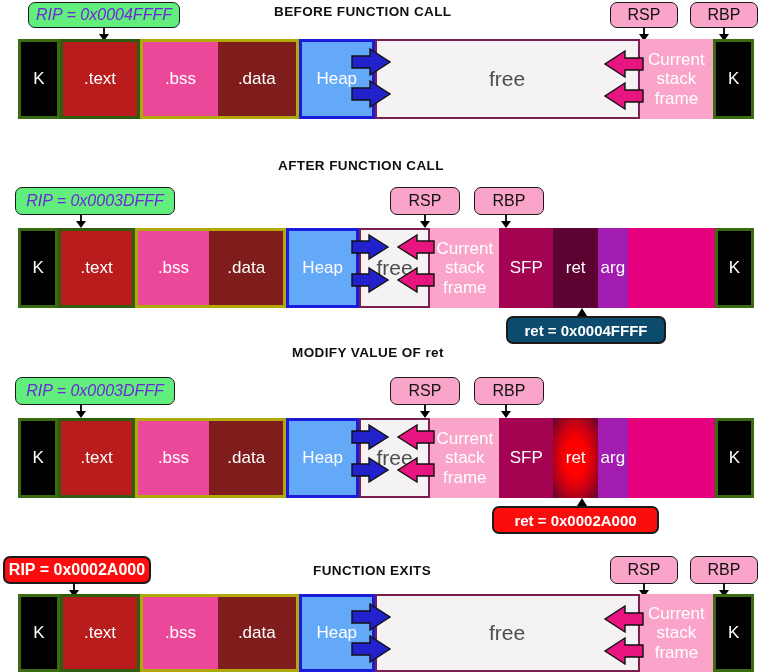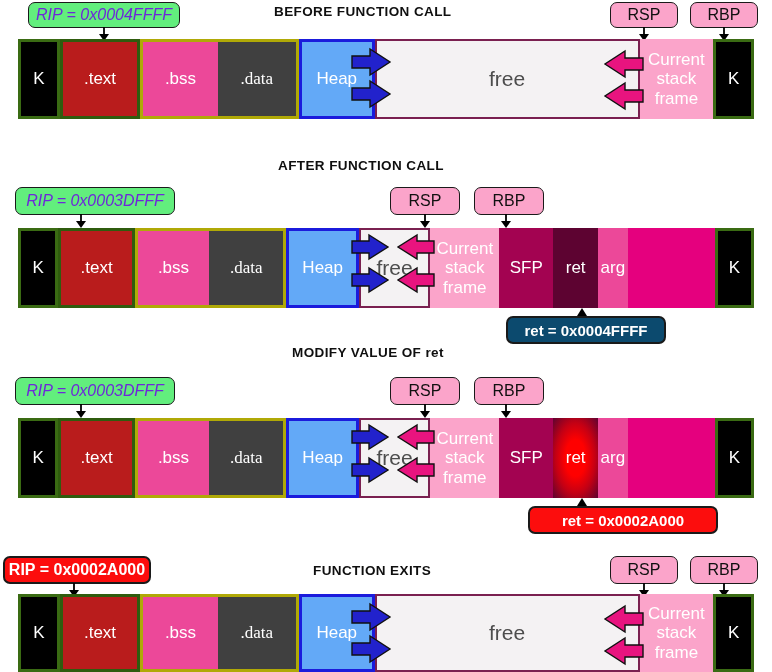--- a/index.html
+++ b/index.html
@@ -18,29 +18,29 @@
   .membar{position:absolute;height:80px;display:flex;box-sizing:border-box;}
 
   .seg{position:relative;box-sizing:border-box;display:flex;
        align-items:center;justify-content:center;text-align:center;
        font-size:17px;line-height:1.12;color:#ffffff;}
 
   .seg.kernel{background:#000000;border:3px solid #3a6b13;}
   .seg.text  {background:#b91c1c;border:3px solid #2f5c0e;}
   .seg.bss   {background:#ec4899;border-top:3px solid #b0a907;
               border-bottom:3px solid #b0a907;}
-  .seg.data  {background:#404040;border:3px solid #b0a907;border-left:none;font-family:Liberation Serif, serif;}
+  .seg.data  {background:#7f1d1d;border:3px solid #b0a907;border-left:none;}
   .seg.heap  {background:#63a9f7;border:3px solid #1b1bdc;}
   .seg.free  {background:#f4f2f3;border:2px solid #7a2050;color:#4d4d4d;
               font-size:21px;}
   .seg.csf   {background:#fba4ca;border:none;font-size:17px;}
   .seg.sfp   {background:#a30351;}
   .seg.ret   {background:#5d0331;}
   .seg.retmod{background:radial-gradient(ellipse at 50% 50%,#ff0000 0%,#ff0000 32%,#c40014 62%,#5d0331 100%);}
-  .seg.arg   {background:#ec4899;}
+  .seg.arg   {background:#a21caf;}
   .seg.pad   {background:#e5007e;}
   .seg.kernel-r{background:#000000;border:3px solid #3a6b13;}
 
   .seg-lbl{display:block;pointer-events:none;}
 
   
   .pill{position:absolute;box-sizing:border-box;
         display:flex;align-items:center;justify-content:center;
         border-radius:7px;white-space:nowrap;font-size:16px;}
   .pill.rip {background:#62ee7d;border:1.5px solid #1a1a1a;color:#6d28d9;font-style:italic;}
@@ -269,21 +269,21 @@
     <polygon points="36,7 19,7 19,1 0,13 19,25 19,19 36,19" fill="#e8147f" stroke="#111" stroke-width="1.4"></polygon>
   </svg>
   <svg class="blockarrow" style="left:398px;top:457px;" width="38" height="26">
     <polygon points="36,7 19,7 19,1 0,13 19,25 19,19 36,19" fill="#e8147f" stroke="#111" stroke-width="1.4"></polygon>
   </svg>
 
   <svg class="conn" style="left:574px;top:498px;" width="20" height="20">
     <line x1="8" y1="20" x2="8" y2="7" stroke="#000" stroke-width="1.8"></line>
     <polygon points="3,8 13,8 8,0" fill="#000"></polygon>
   </svg>
-  <div class="pill ret-red" style="left:528px;top:506px;width:190px;height:28px;">ret = 0x0002A000</div>
+  <div class="pill ret-red" style="left:492px;top:506px;width:167px;height:28px;">ret = 0x0002A000</div>
 
   <div class="sec-title" style="left:313px;top:563px;">FUNCTION EXITS</div>
 
   <div class="pill rip-red" style="left:3px;top:556px;width:148px;height:28px;">RIP = 0x0002A000</div>
   <svg class="conn" style="left:66px;top:583px;" width="24" height="14">
     <line x1="8" y1="0" x2="8" y2="8" stroke="#000" stroke-width="1.8"></line>
     <polygon points="3,7 13,7 8,14" fill="#000"></polygon>
   </svg>
 
   <div class="pill reg" style="left:610px;top:556px;width:68px;height:28px;">RSP</div>

